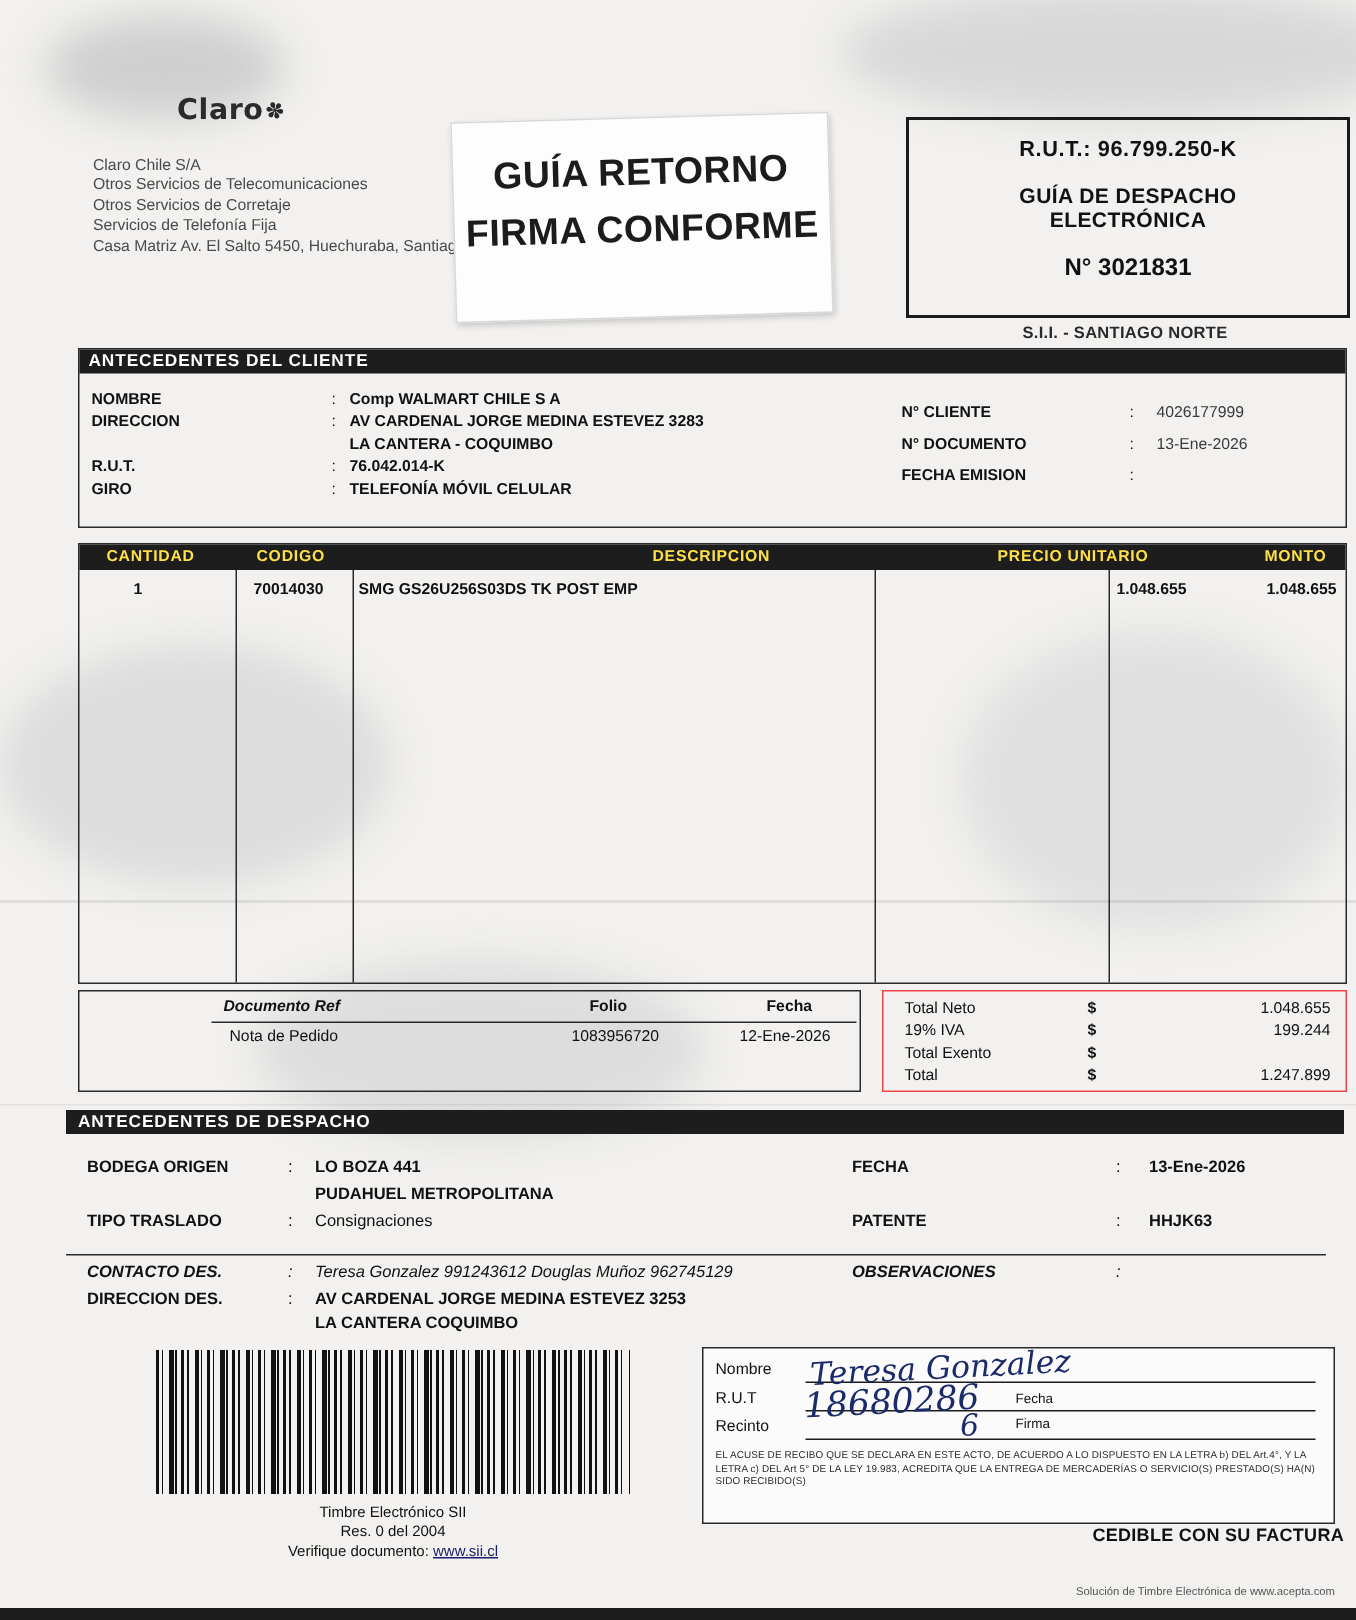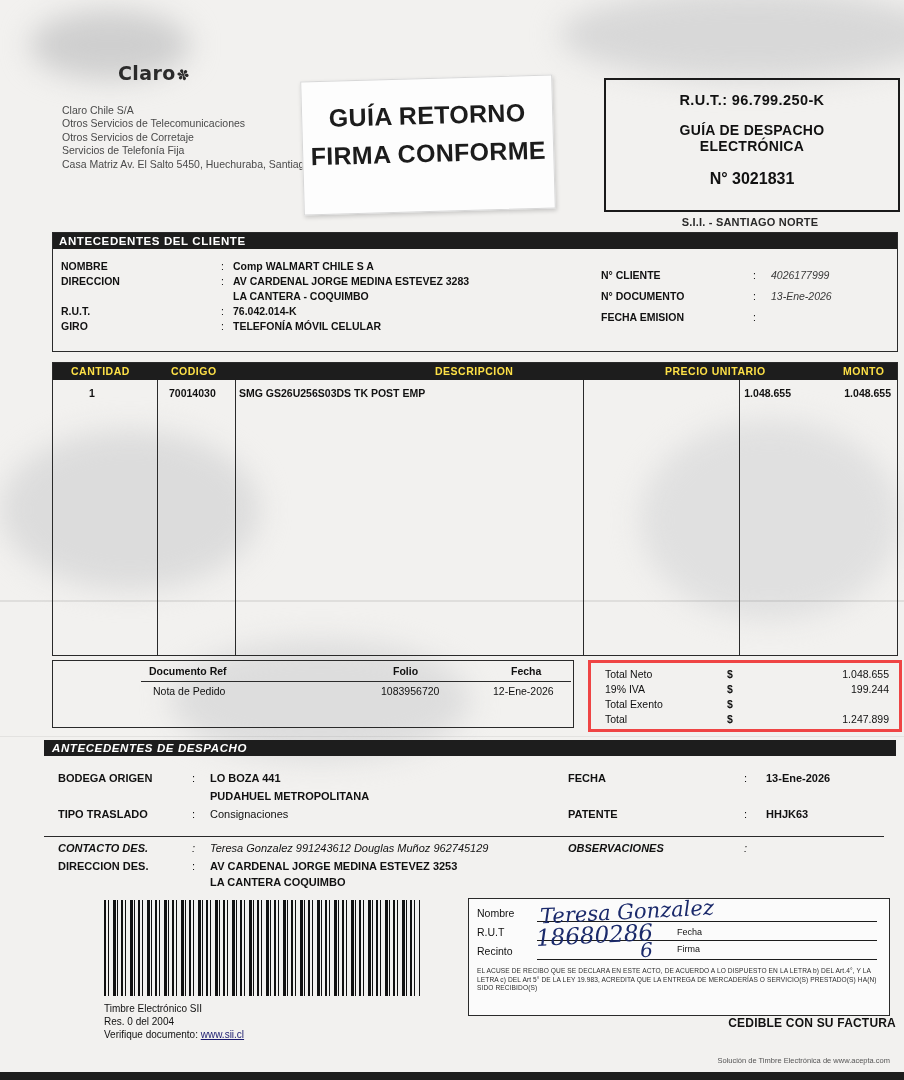--- a/index.html
+++ b/index.html
@@ -171,21 +171,20 @@
   .client-r-colon {
     position: absolute;
     left: 700px; top: 32px;
     font-size: 10.5px;
     line-height: 21px;
   }
   .client-r-values {
     position: absolute;
     left: 718px; top: 32px;
     font-size: 10.5px;
-    font-style: italic;
     line-height: 21px;
     color: #3a3a3a;
     filter: blur(0.25px);
   }
 
   
   .items {
     position: absolute;
     left: 52px; top: 362px;
     width: 844px; height: 292px;
@@ -238,33 +237,33 @@
     left: 88px; top: 4px;
     width: 430px;
     border-bottom: 1px solid #2a2a2a;
     height: 16px;
   }
   .ref-head span, .ref-row span {
     position: absolute;
     font-size: 10.5px;
   }
   .ref-head span { font-weight: bold; top: 0; }
-  .rh-doc { left: 8px; }
+  .rh-doc { left: 8px; font-style: italic; }
   .rh-fol { left: 252px; }
   .rh-fec { left: 370px; }
   .ref-row { position: absolute; left: 88px; top: 24px; width: 430px; height: 16px; }
   .rr-doc { left: 12px; }
   .rr-fol { left: 240px; }
   .rr-fec { left: 352px; }
 
   .totbox {
     position: absolute;
     left: 588px; top: 660px;
     width: 308px; height: 66px;
-    border: 3px solid #ef4444;
+    border: 1px solid #ef4444;
   }
   .tot-row {
     position: relative;
     height: 15px;
     font-size: 10.5px;
   }
   .tot-row .lbl { position: absolute; left: 14px; top: 1px; }
   .tot-row .cur { position: absolute; left: 136px; top: 1px; font-weight: bold; }
   .tot-row .val { position: absolute; right: 10px; top: 1px; }
 
@@ -273,21 +272,20 @@
     position: absolute;
     left: 44px; top: 740px;
     width: 852px;
     background: #1d1d1d;
     color: #fff;
     font-size: 11.5px;
     font-weight: bold;
     letter-spacing: 0.6px;
     padding: 2px 8px;
     box-sizing: border-box;
-    font-style: italic;
   }
   .desp {
     position: absolute;
     left: 44px; top: 772px;
     width: 852px;
     font-size: 11px;
   }
   .drow { position: relative; height: 16px; }
   .dlabel { position: absolute; font-weight: bold; }
   .dcolon { position: absolute; }
@@ -307,20 +305,21 @@
     width: 316px; height: 96px;
     background:
       repeating-linear-gradient(90deg,
         #111 0 2px, transparent 2px 4px, #111 4px 5px, transparent 5px 9px,
         #111 9px 12px, transparent 12px 13px, #111 13px 14px, transparent 14px 17px);
   }
   .barcode-cap {
     position: absolute;
     left: 104px; top: 1002px;
     width: 316px;
+    text-align: center;
     font-size: 10px;
     line-height: 13px;
   }
   .barcode-cap a { color: #1a1a6e; }
 
   
   .receipt {
     position: absolute;
     left: 468px; top: 898px;
     width: 420px; height: 116px;

